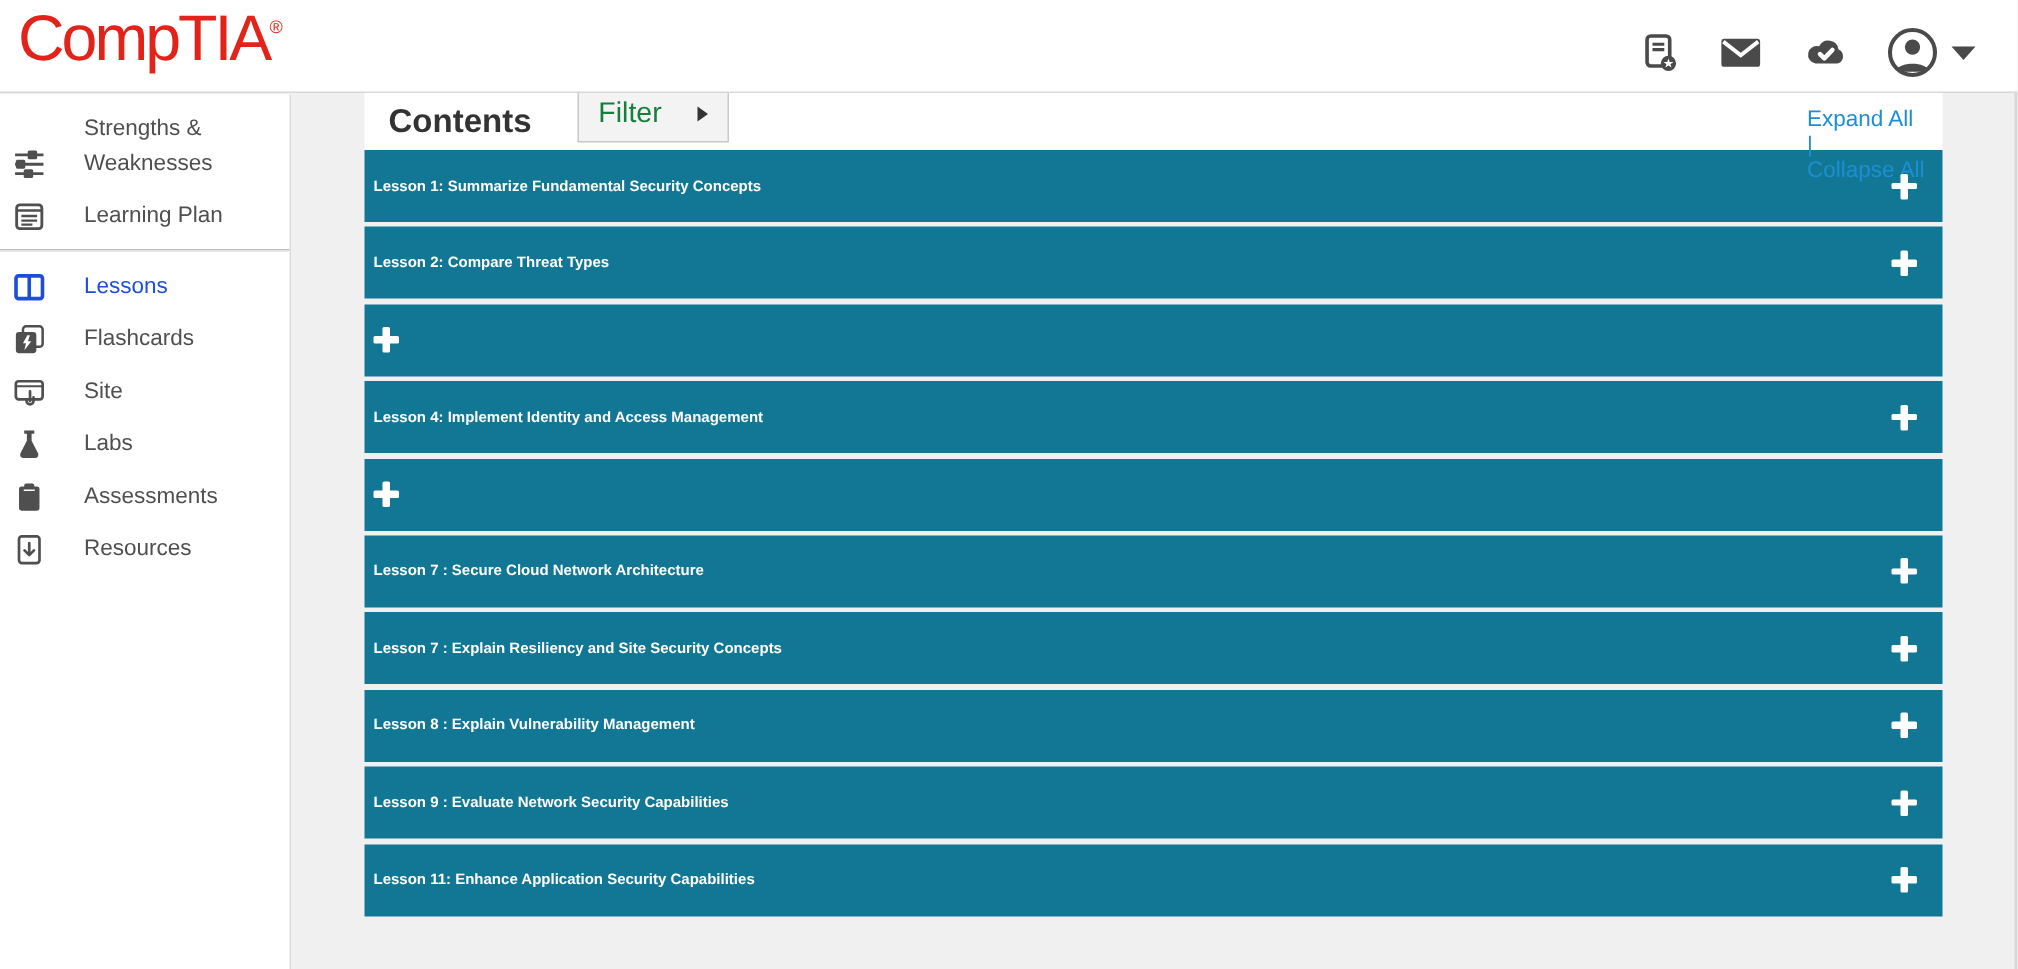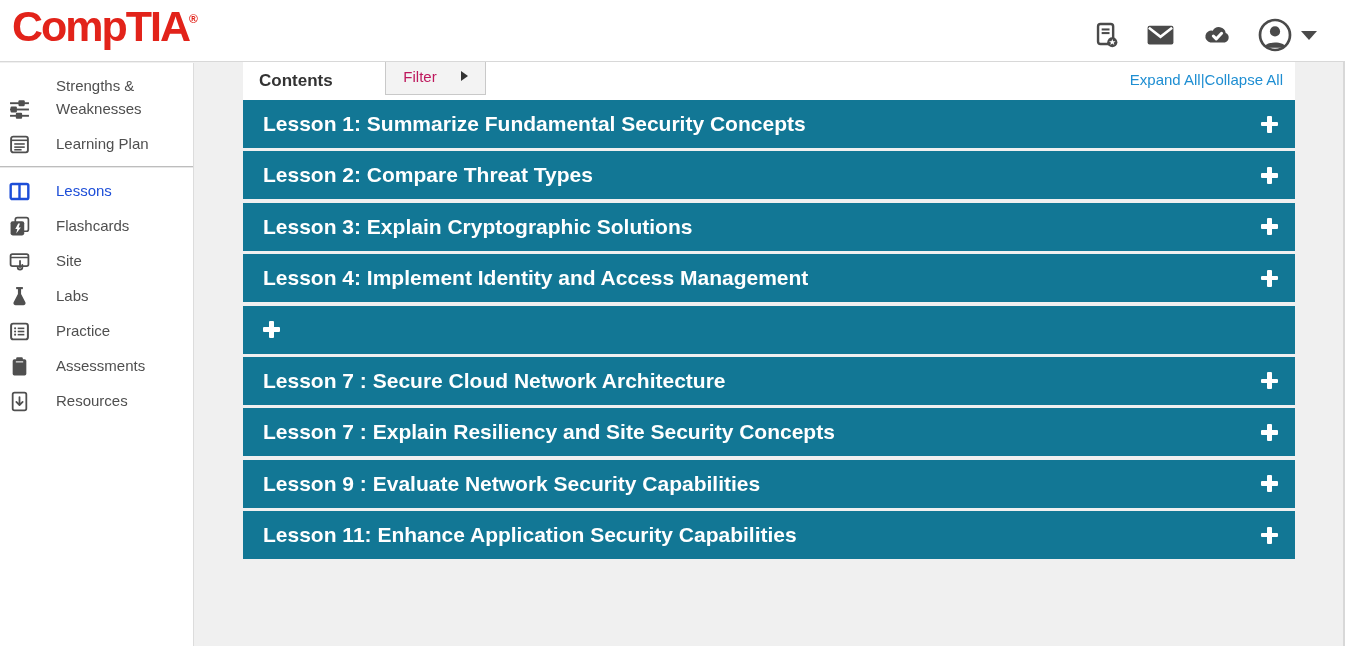--- a/index.html
+++ b/index.html
@@ -11,21 +11,21 @@
     color:#4f4f4f;
   }
 
   
   .header {
     position:absolute; left:0; top:0; width:1345px; height:62px;
     background:#fff; border-bottom:1px solid #d8d8d8; z-index:5;
   }
   .logo {
     position:absolute; left:12px; top:2px;
-    font-size:43px; font-weight:700; letter-spacing:-2px;
+    font-size:43px; font-weight:400; letter-spacing:-2px;
     color:#e2231a; cursor:default;
   }
   .logo sup { font-size:12px; letter-spacing:0; vertical-align:18px; }
   .header-icons {
     position:absolute; right:28px; top:17px;
     display:flex; align-items:center; gap:24px;
   }
   .hicon { display:flex; align-items:center; cursor:pointer; color:#4a4a4a; }
   .account-group { display:flex; align-items:center; gap:8px; cursor:pointer; }
   .caret-down {
@@ -46,42 +46,42 @@
   .side-label { line-height:23px; }
   .side-item.active { color:#1d4ed8; }
   .side-divider {
     height:0; border-top:1px solid #bdbdbd; border-bottom:1px solid #e7e7e7;
     margin:5px 0;
   }
 
   
   .content { position:absolute; left:243px; top:62px; width:1052px; z-index:3; }
   .content-top { position:relative; height:38px; background:#fff; display:flex; align-items:center; }
-  .content-title { margin-left:16px; font-size:17px; font-weight:700; color:#333; }
+  .content-title { margin-left:16px; font-size:22px; font-weight:700; color:#333; }
   .filter-btn {
     position:absolute; left:142px; top:-5px; width:101px; height:38px;
     background:#f3f3f3; border:1px solid #c9c9c9;
     display:flex; align-items:center; justify-content:center; gap:24px;
-    font-size:15px; color:#be185d; cursor:pointer; z-index:6;
+    font-size:19px; color:#15803d; cursor:pointer; z-index:6;
   }
   .caret-right {
     width:0; height:0; border-top:5px solid transparent;
     border-bottom:5px solid transparent; border-left:7px solid #333;
   }
   .expand-links {
     position:absolute; right:12px; top:9px; display:flex;
-    font-size:15px; color:#1e8ed2;
+    font-size:15px; color:#1e8ed2;flex-direction:column;
   }
   .expand-links .lnk { cursor:pointer; }
 
   .lesson-list { display:flex; flex-direction:column; gap:3.4px; }
   .lesson-bar {
     height:48px; background:#127795; color:#fff;
     display:flex; align-items:center; justify-content:space-between;
-    padding:0 17px 0 20px; font-weight:700; font-size:21px; cursor:pointer;
+    padding:0 17px 0 6px; font-weight:700; font-size:10px; cursor:pointer;
     flex:0 0 auto;
   }
   .plus { position:relative; width:17px; height:17px; flex:0 0 auto; }
   .plus::before {
     content:""; position:absolute; left:6.2px; top:0;
     width:4.6px; height:17px; background:#fff; border-radius:1px;
   }
   .plus::after {
     content:""; position:absolute; left:0; top:6.2px;
     width:17px; height:4.6px; background:#fff; border-radius:1px;
@@ -197,32 +197,20 @@
   </div>
 
   <div class="side-item">
     <svg width="21" height="21" viewBox="0 0 20 20">
       <line x1="6.8" y1="2" x2="13.2" y2="2" stroke="currentColor" stroke-width="2"></line>
       <path d="M8.5 2v5.5L4.4 15.4a2.1 2.1 0 0 0 1.9 3h7.4a2.1 2.1 0 0 0 1.9-3L11.5 7.5V2z" fill="currentColor"></path>
     </svg>
     <span class="side-label">Labs</span>
   </div>
 
-  <div class="side-item">
-    <svg width="21" height="21" viewBox="0 0 20 20">
-      <rect x="2" y="2.5" width="16" height="15" rx="2" fill="none" stroke="currentColor" stroke-width="1.9"></rect>
-      <circle cx="5.8" cy="7" r="1" fill="currentColor"></circle>
-        <line x1="8.3" y1="7" x2="14.6" y2="7" stroke="currentColor" stroke-width="1.5"></line>
-      <circle cx="5.8" cy="10" r="1" fill="currentColor"></circle>
-        <line x1="8.3" y1="10" x2="14.6" y2="10" stroke="currentColor" stroke-width="1.5"></line>
-      <circle cx="5.8" cy="13" r="1" fill="currentColor"></circle>
-        <line x1="8.3" y1="13" x2="14.6" y2="13" stroke="currentColor" stroke-width="1.5"></line>
-    </svg>
-    <span class="side-label">Practice</span>
-  </div>
 
   <div class="side-item">
     <svg width="21" height="21" viewBox="0 0 20 20">
       <rect x="3.5" y="3.2" width="13" height="15.3" rx="1.6" fill="currentColor"></rect>
       <rect x="6.8" y="1.3" width="6.4" height="3.8" rx="1.2" fill="currentColor"></rect>
       <line x1="6.5" y1="5.6" x2="13.5" y2="5.6" stroke="#fff" stroke-width="1"></line>
     </svg>
     <span class="side-label">Assessments</span>
   </div>
 
@@ -254,39 +242,42 @@
   <div class="lesson-list">
     <div class="lesson-bar">
       <span>Lesson 1: Summarize Fundamental Security Concepts</span>
       <span class="plus"></span>
     </div>
     <div class="lesson-bar">
       <span>Lesson 2: Compare Threat Types</span>
       <span class="plus"></span>
     </div>
     <div class="lesson-bar">
-      <span>Lesson 3: Explain Cryptographic Solutions</span>
       <span class="plus"></span>
     </div>
     <div class="lesson-bar">
       <span>Lesson 4: Implement Identity and Access Management</span>
       <span class="plus"></span>
     </div>
     <div class="lesson-bar">
       <span class="plus"></span>
     </div>
     <div class="lesson-bar">
       <span>Lesson 7 : Secure Cloud Network Architecture</span>
       <span class="plus"></span>
     </div>
     <div class="lesson-bar">
       <span>Lesson 7 : Explain Resiliency and Site Security Concepts</span>
       <span class="plus"></span>
     </div>
     <div class="lesson-bar">
+      <span>Lesson 8 : Explain Vulnerability Management</span>
+      <span class="plus"></span>
+    </div>
+    <div class="lesson-bar">
       <span>Lesson 9 : Evaluate Network Security Capabilities</span>
       <span class="plus"></span>
     </div>
     <div class="lesson-bar">
       <span>Lesson 11: Enhance Application Security Capabilities</span>
       <span class="plus"></span>
     </div>
   </div>
 
 </div>

